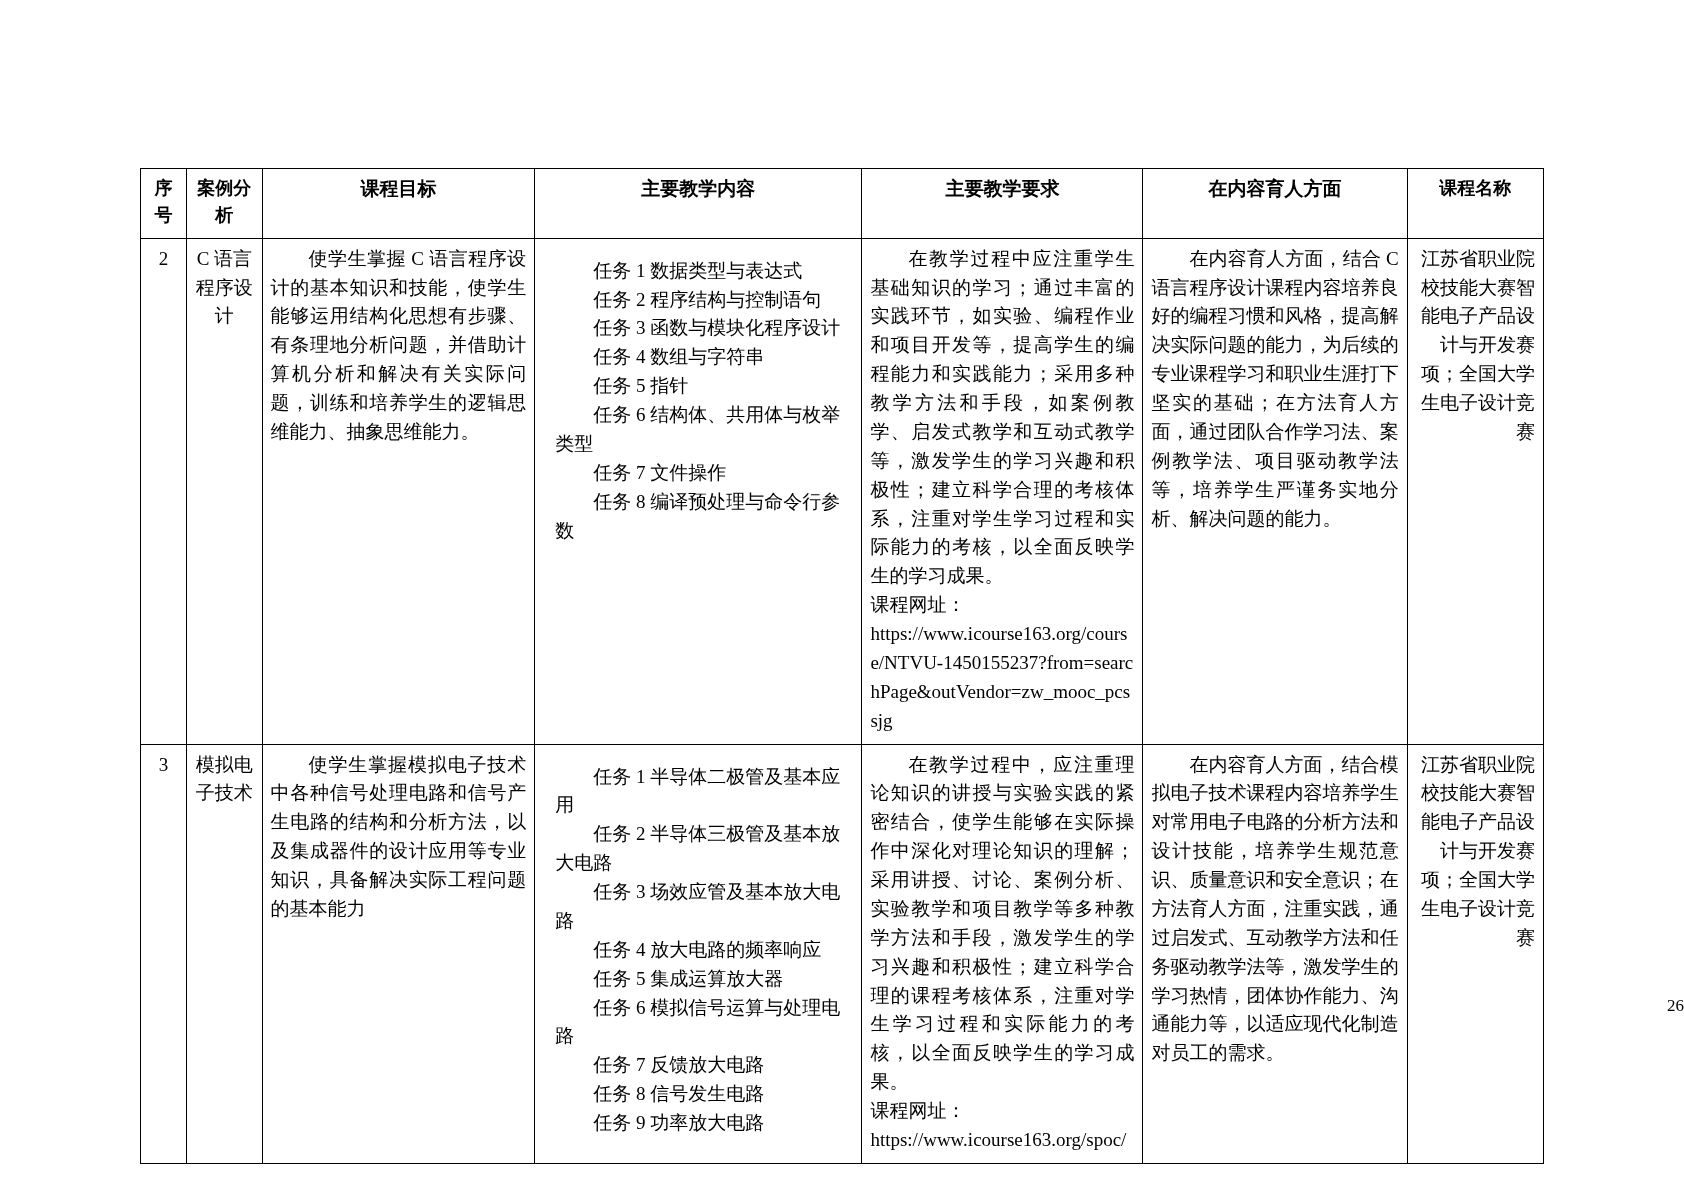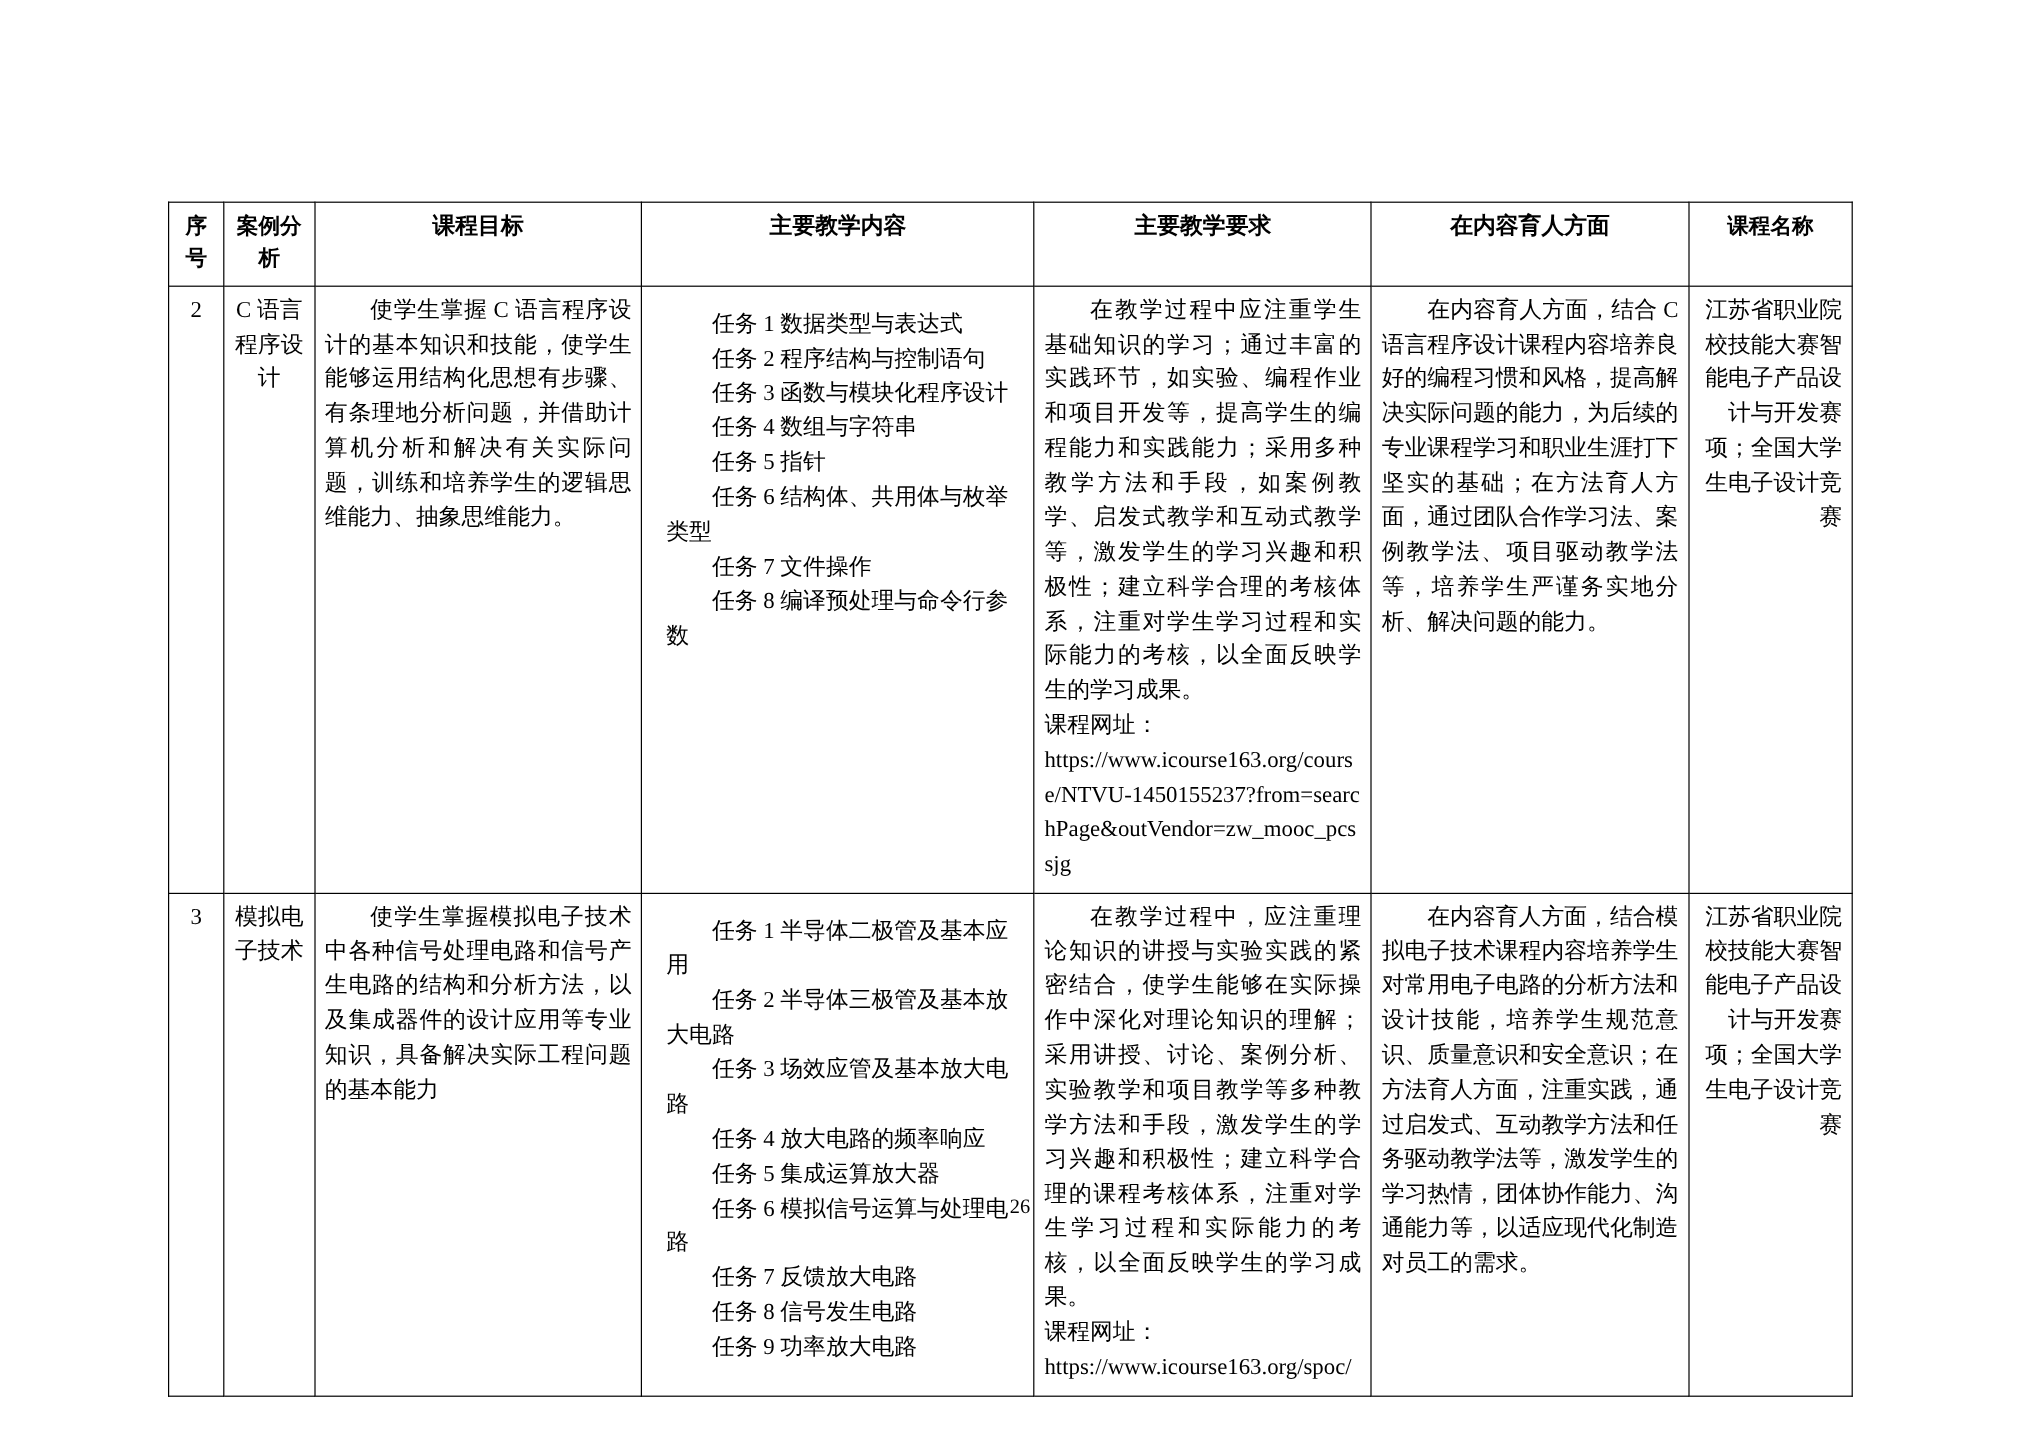--- a/index.html
+++ b/index.html
@@ -98,21 +98,21 @@
     font-family: "Liberation Sans", "DejaVu Sans", sans-serif;
   }
   td.cell-req, td.cell-ideo {
     font-family: "Liberation Serif", "DejaVu Serif", serif;
   }
   .page-number {
     position: absolute;
     left: 16px;
     right: 0;
     bottom: 175px;
-    text-align: center;
+    text-align: right;
     font-size: 17px;
     font-family: "Liberation Serif", "DejaVu Serif", serif;
   }
 </style>
 </head>
 <body>
 
 <div class="page">
   <table class="course-table">
     <colgroup>

